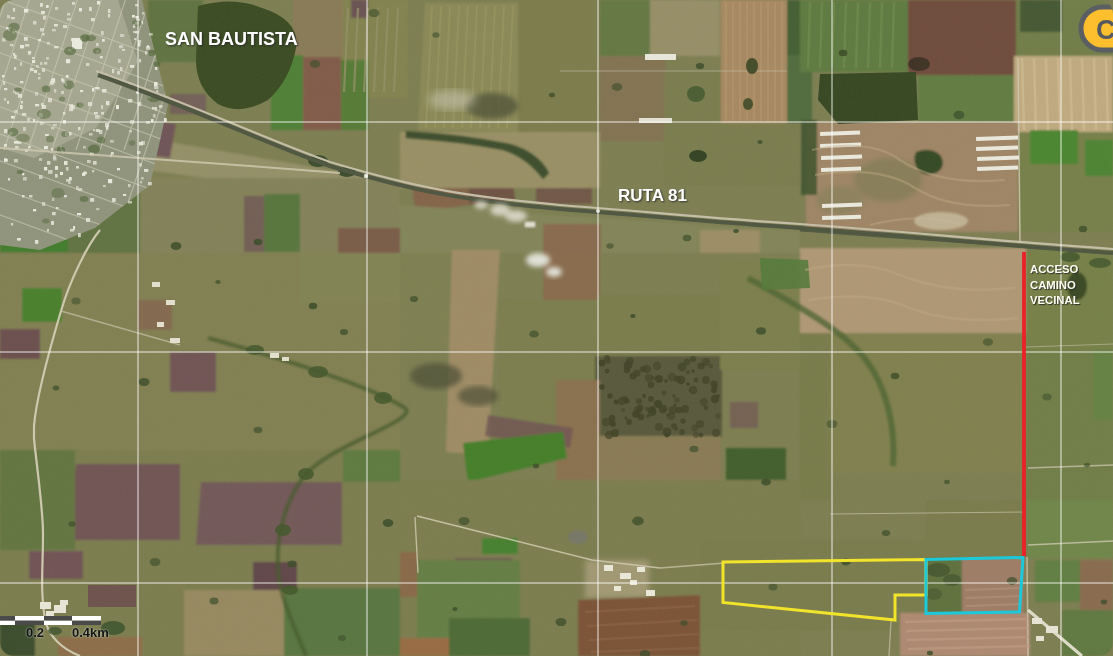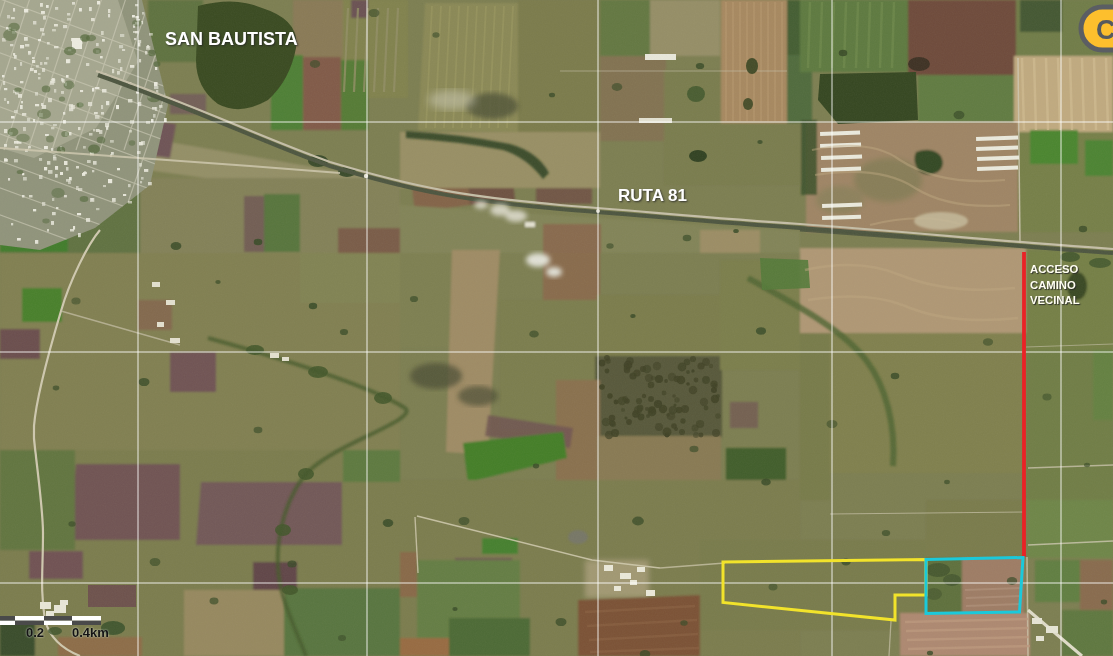--- a/index.html
+++ b/index.html
@@ -1,16 +1,16 @@
 <!DOCTYPE html>
 <html><head>
 <meta charset="utf-8">
 <style>
 html,body{margin:0;padding:0;background:#7d7f53;}
-#map{position:relative;width:1113px;height:656px;overflow:hidden;font-family:"Liberation Sans",sans-serif;}
+#map{position:relative;width:1113px;height:656px;overflow:hidden;font-family:"Liberation Sans",sans-serif;border-radius:14px;}
 svg{display:block;}
 </style>
 </head>
 <body>
 
 <div id="map">
 <svg width="1113" height="656" viewBox="0 0 1113 656">
 <defs>
 <filter id="soft1">
           <feGaussianBlur stdDeviation="1.2"></feGaussianBlur>

